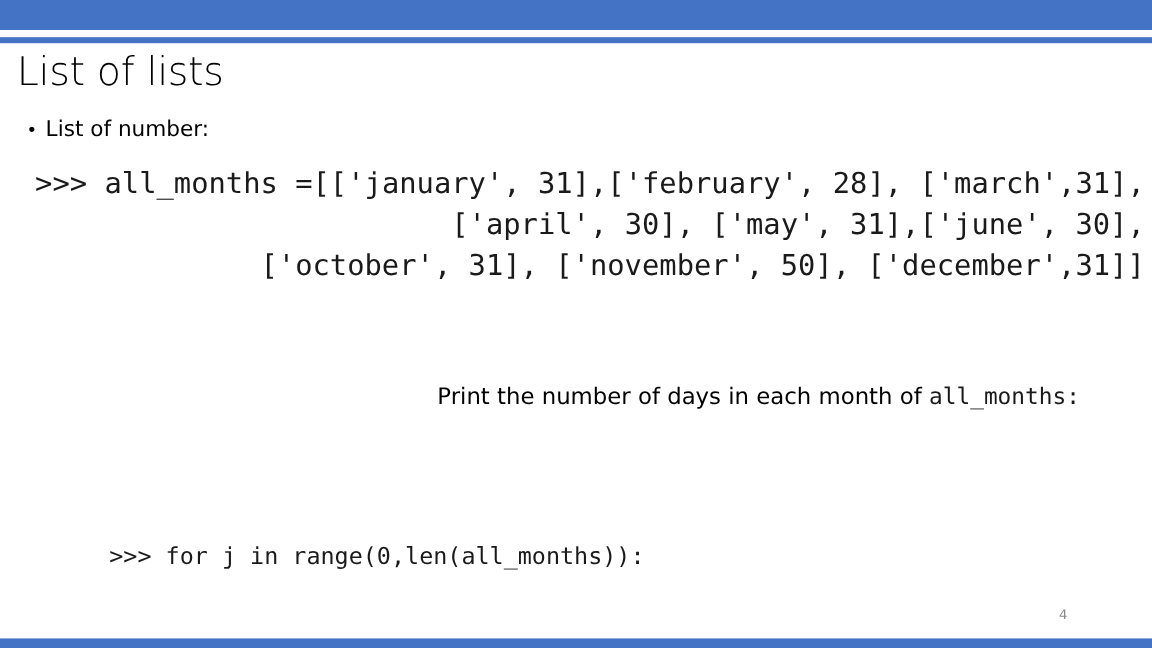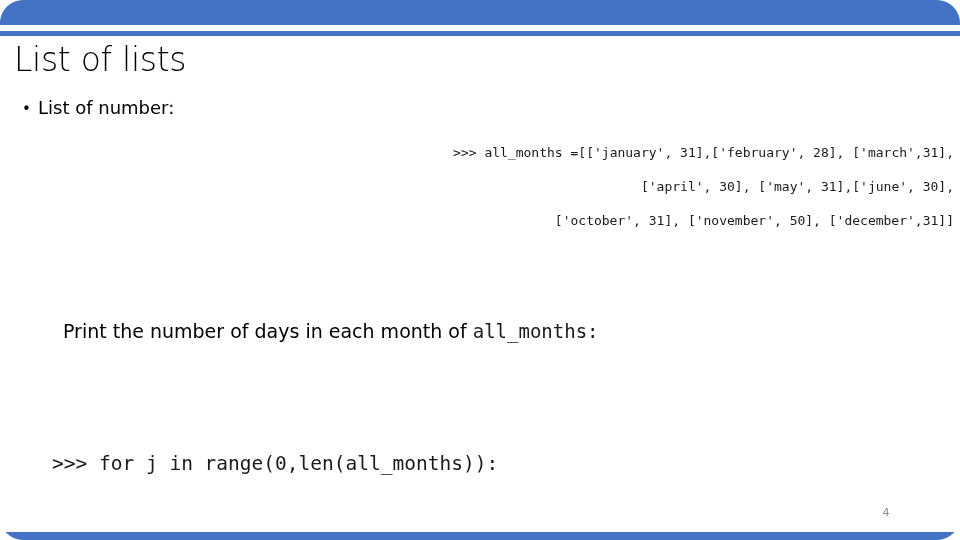--- a/index.html
+++ b/index.html
@@ -10,21 +10,20 @@
   }
   body {
     font-family: "Liberation Sans", sans-serif;
   }
   #slide {
     position: relative;
     width: 960px;
     height: 540px;
     background: #ffffff;
     overflow: hidden;
-    border-radius: 23px;
   }
 
   
   .band-top {
     position: absolute;
     left: 0;
     top: 0;
     width: 960px;
     height: 25px;
     background: #4472C4;
@@ -82,41 +81,42 @@
   }
 
   
   .code-block-1 {
     position: absolute;
     left: 10px;
     top: 136px;
     width: 944px;
     text-align: right;
     font-family: "DejaVu Sans Mono", monospace;
-    font-size: 13px;
+    font-size: 24px;
     line-height: 34px;
     color: #1a1a1a;
     letter-spacing: 0px;
     white-space: nowrap;
   }
   .code-block-1 .code-line {
     display: block;
   }
 
   
   .prose-row {
     position: absolute;
-    left: 63px;
+    left: 40px;
     top: 318px;
     width: 860px;
     font-family: "DejaVu Sans", sans-serif;
     font-size: 19px;
     line-height: 26px;
     color: #000000;
     white-space: nowrap;
+    text-align: right;
   }
   .prose-row .mono {
     font-family: "DejaVu Sans Mono", monospace;
     font-size: 19px;
     color: #1a1a1a;
   }
 
   
   .code-block-2 {
     position: absolute;
@@ -124,20 +124,21 @@
     top: 386px;
     width: 860px;
     font-family: "DejaVu Sans Mono", monospace;
     font-size: 19.5px;
     line-height: 31px;
     color: #1a1a1a;
     white-space: pre;
   }
   .code-block-2 .code-line {
     display: block;
+    margin-left: 39px;
   }
 
   
   .page-number {
     position: absolute;
     left: 866px;
     top: 506px;
     width: 40px;
     text-align: center;
     font-family: "DejaVu Sans", sans-serif;

